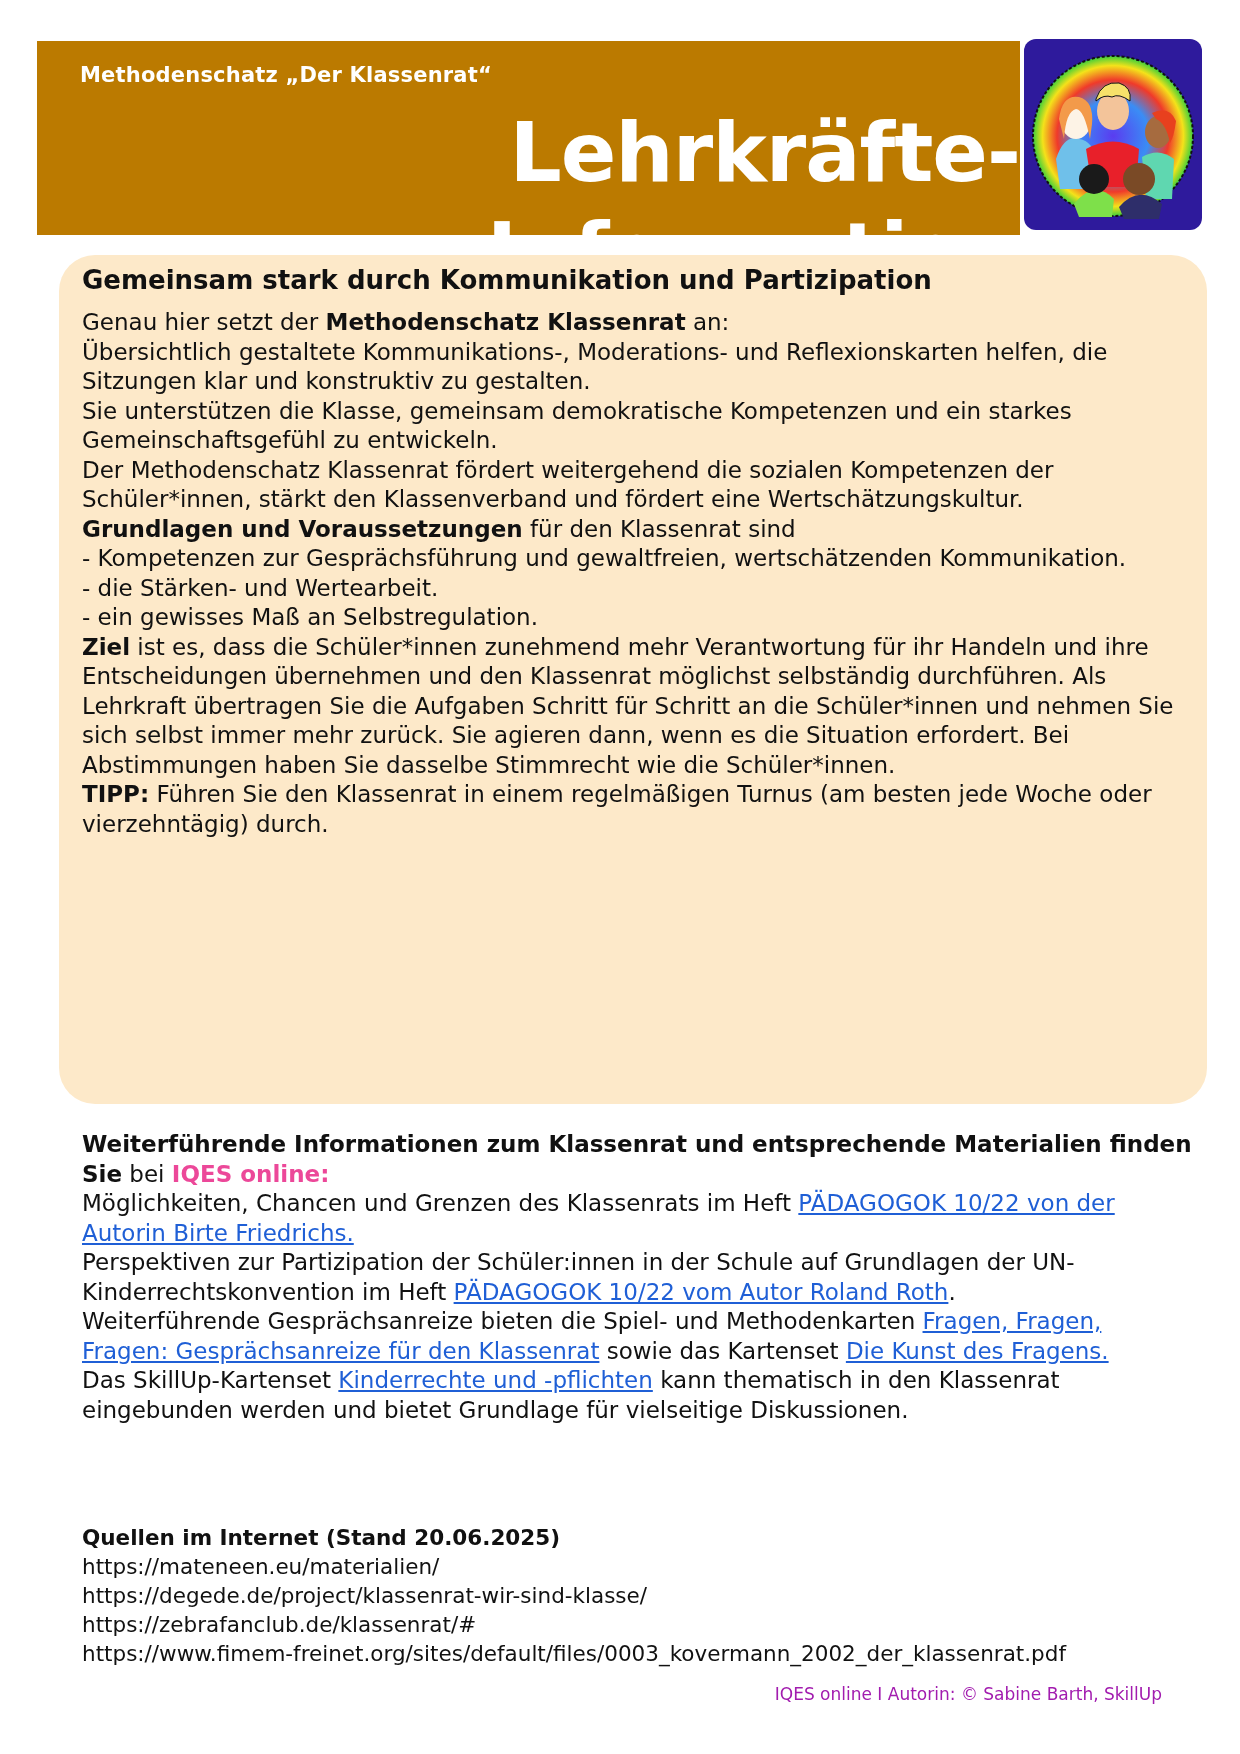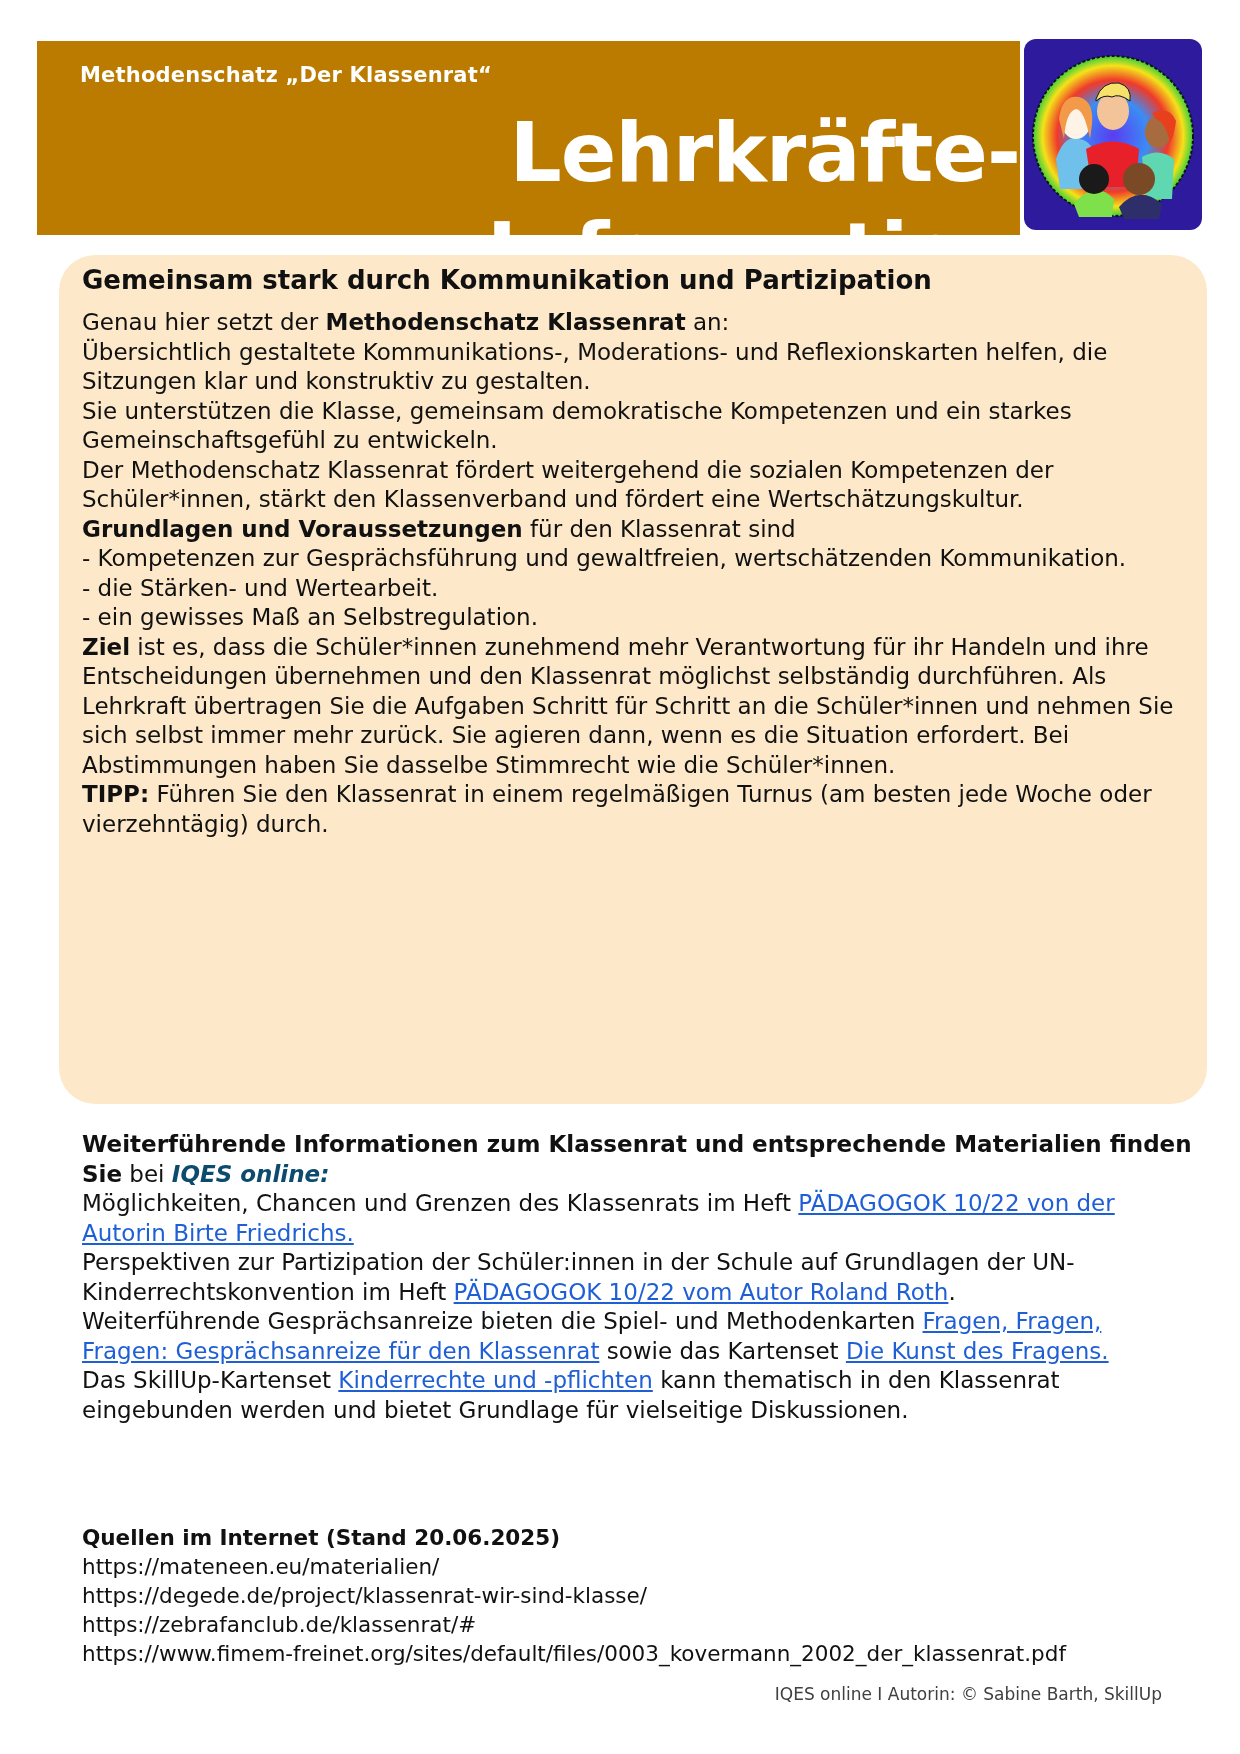--- a/index.html
+++ b/index.html
@@ -67,27 +67,27 @@
       left: 82px; top: 262px;
       font-size: 26px;
       font-weight: bold;
       line-height: 36px;
     }
     p { margin: 0; }
     .gap { }
     b { font-weight: bold; }
     .list-item { padding-left: 24px; text-indent: -24px; }
     .link { color: #1f5fd6; text-decoration: underline; cursor: pointer; }
-    .iqes { color: #0c4a6e; font-weight: bold; font-style: italic; }
+    .iqes { color: #ec4899; font-weight: bold; }
     .sources { font-size: 21.5px; line-height: 29px; }
     .footer {
       position: absolute;
       right: 78px; top: 1684px;
       font-size: 17px;
-      color: #404040;
+      color: #a21caf;
     }
   </style>
 </head>
 <body>
 
 <div class="header">
   <div class="subtitle">Methodenschatz „Der Klassenrat“</div>
   <div class="title">Lehrkräfte-Information</div>
 </div>
 

